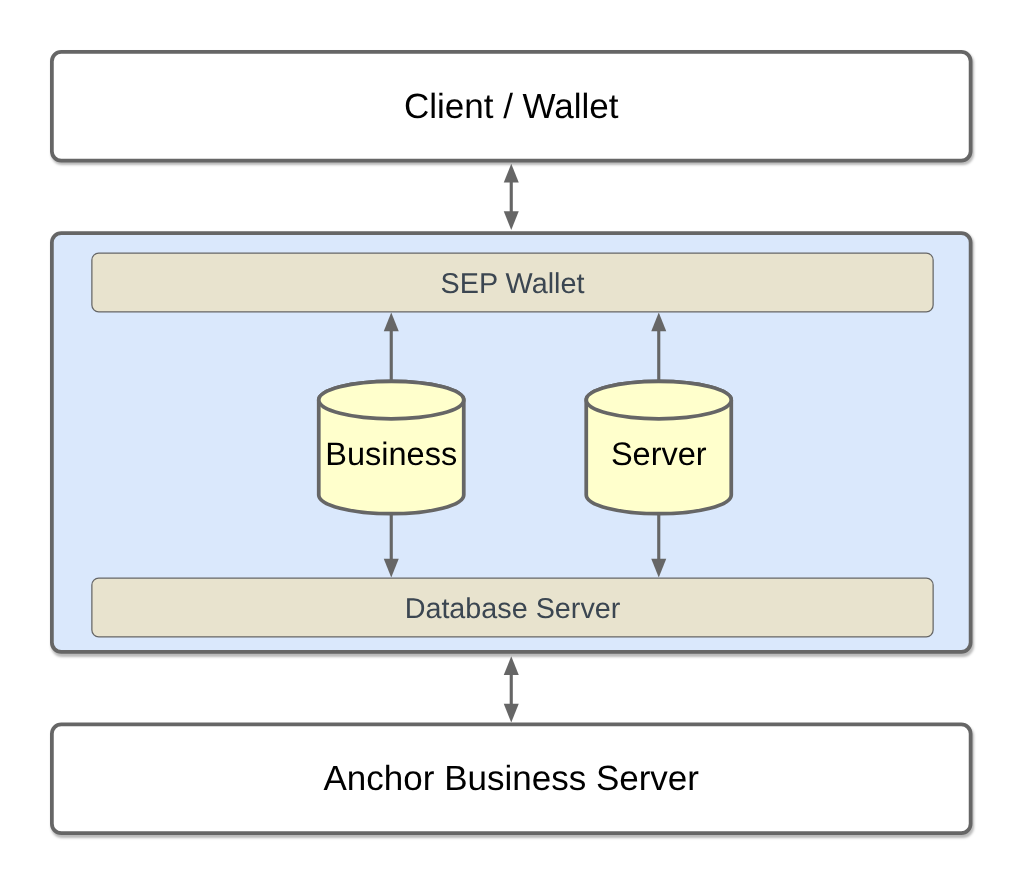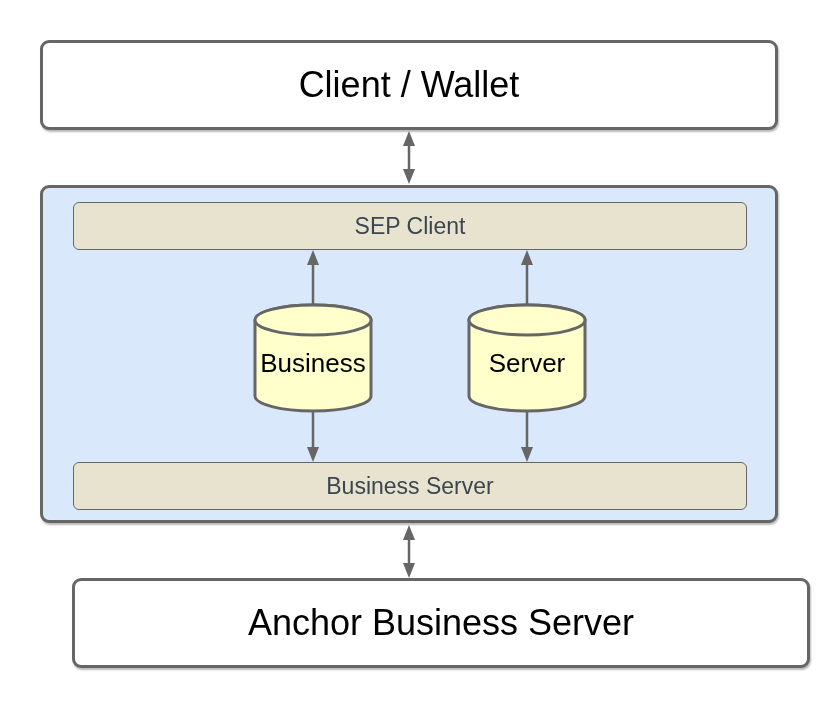--- a/index.html
+++ b/index.html
@@ -30,25 +30,25 @@
     left: 40px;
     width: 738px;
     height: 90px;
     background: var(--box-fill, #fff);
     border: 3px solid var(--border, #666);
     border-radius: 9px;
     box-shadow: 1px 2px 2px rgba(0,0,0,0.28);
     display: flex;
     align-items: center;
     justify-content: center;
-    font-size: 36px;
+    font-size: 28px;
     color: var(--label-text, #000);
   }
   .client-box  { top: 40px; }
-  .anchor-box  { top: 578px; margin-left: 32px; }
+  .anchor-box  { top: 578px; }
   .container-box {
     left: 40px;
     top: 185px;
     width: 738px;
     height: 338px;
     background: var(--container-fill, #DAE8FC);
     border: 3px solid var(--border, #666);
     border-radius: 9px;
     box-shadow: 1px 2px 2px rgba(0,0,0,0.28);
   }
@@ -91,21 +91,21 @@
 
   <svg class="abs" style="left:401px; top:131px;" width="16" height="53">
     <line class="arrow-line" x1="8" y1="12" x2="8" y2="41"></line>
     <path class="arrow-head" d="M8,0 L2,15 L14,15 Z"></path>
     <path class="arrow-head" d="M8,53 L2,38 L14,38 Z"></path>
   </svg>
 
   <div class="abs container-box"></div>
 
   <div class="abs server-bar sep-bar">
-    <span>SEP Client</span>
+    <span>SEP Wallet</span>
   </div>
 
   <svg class="abs" style="left:305px; top:250px;" width="16" height="54">
     <line class="arrow-line" x1="8" y1="13" x2="8" y2="54"></line>
     <path class="arrow-head" d="M8,0 L2,15 L14,15 Z"></path>
   </svg>
 
   <svg class="abs" style="left:519px; top:250px;" width="16" height="54">
     <line class="arrow-line" x1="8" y1="13" x2="8" y2="54"></line>
     <path class="arrow-head" d="M8,0 L2,15 L14,15 Z"></path>
@@ -127,21 +127,21 @@
     <line class="arrow-line" x1="8" y1="0" x2="8" y2="39"></line>
     <path class="arrow-head" d="M8,52 L2,37 L14,37 Z"></path>
   </svg>
 
   <svg class="abs" style="left:519px; top:410px;" width="16" height="52">
     <line class="arrow-line" x1="8" y1="0" x2="8" y2="39"></line>
     <path class="arrow-head" d="M8,52 L2,37 L14,37 Z"></path>
   </svg>
 
   <div class="abs server-bar platform-bar">
-    <span>Business Server</span>
+    <span>Database Server</span>
   </div>
 
   <svg class="abs" style="left:401px; top:525px;" width="16" height="53">
     <line class="arrow-line" x1="8" y1="12" x2="8" y2="41"></line>
     <path class="arrow-head" d="M8,0 L2,15 L14,15 Z"></path>
     <path class="arrow-head" d="M8,53 L2,38 L14,38 Z"></path>
   </svg>
 
   <div class="abs big-box anchor-box">
     <span>Anchor Business Server</span>

